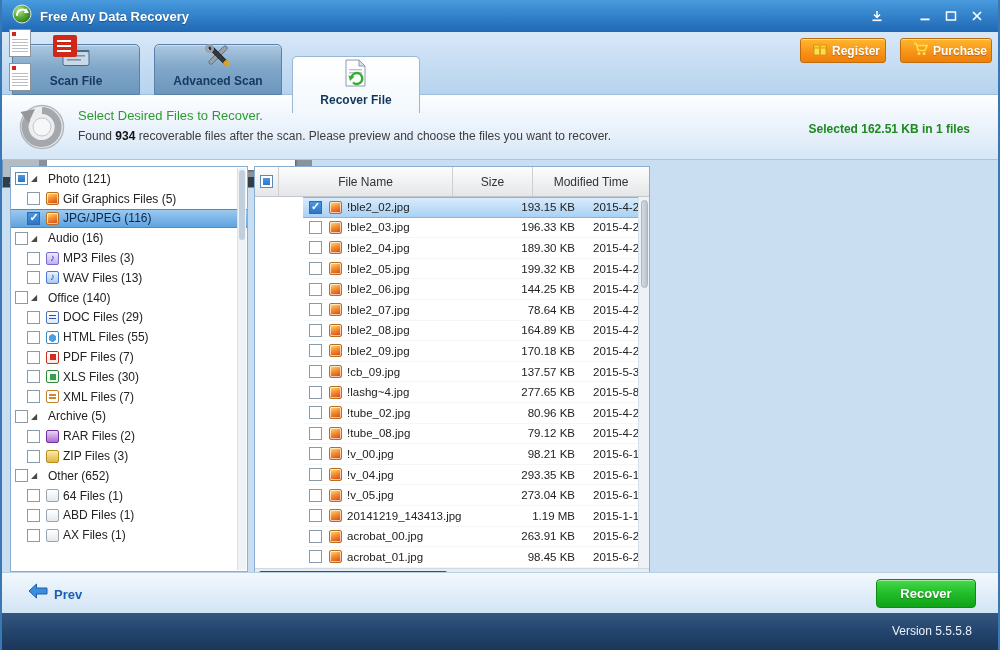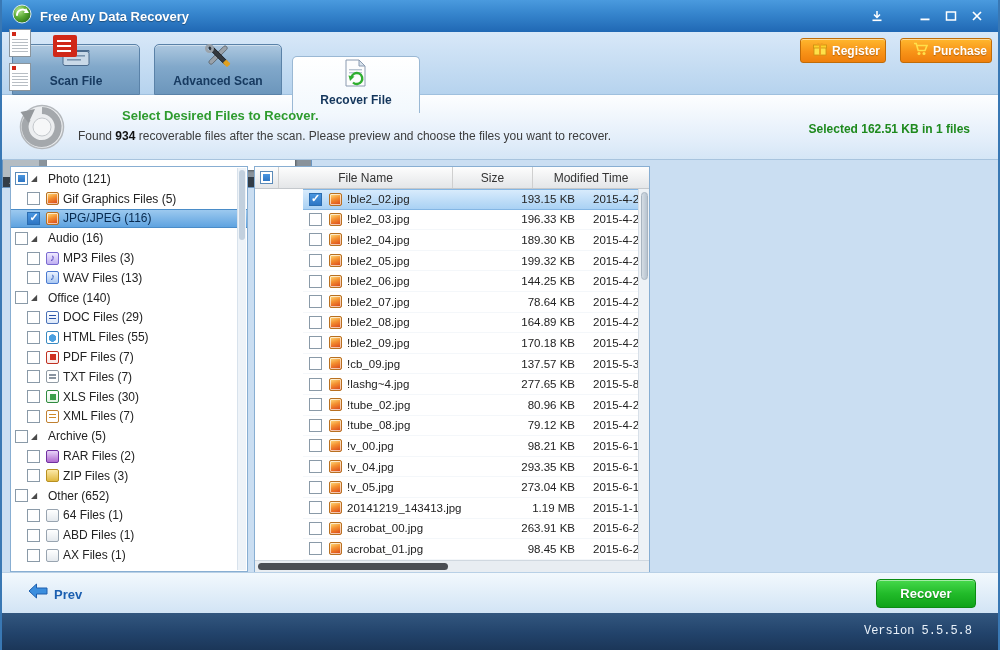--- a/index.html
+++ b/index.html
@@ -33,21 +33,21 @@
   .hdr-btn { position:absolute; top:6px; height:25px; border-radius:3px; border:1px solid #c06c08;
     background:linear-gradient(#ffb82e 0%, #f89418 55%, #ef7f0c 100%);
     color:#fff; font-weight:bold; font-size:12px; display:flex; align-items:center; gap:5px;
     padding:0 12px; cursor:default; box-shadow:inset 0 1px 0 rgba(255,255,255,.5); text-shadow:0 1px 1px rgba(120,60,0,.5); }
   #btn-register { left:798px; width:86px; } #btn-purchase { left:898px; width:92px; }
 
   
   .infobar { position:absolute; left:0; top:95px; width:100%; height:65px;
     background:linear-gradient(#fdfeff 0%, #e3eefa 70%, #d5e6f6 100%); border-bottom:1px solid #a8c4de; }
   .big-icon { position:absolute; left:16px; top:8px; }
-  .info-title { position:absolute; left:76px; top:13px; color:#2e9b2e; font-weight:bold; font-size:13px;margin-left:44px; }
+  .info-title { position:absolute; left:76px; top:13px; color:#2e9b2e; font-weight:normal; font-size:13px; }
   .info-desc { position:absolute; left:76px; top:34px; font-size:12px; color:#3c3c3c; }
   .info-desc b { color:#111; }
   .sel-summary { position:absolute; right:28px; top:27px; color:#1e8a1e; font-weight:bold; font-size:12px; }
 
   
   .panel { position:absolute; background:#fff; border:1px solid #88aed2; }
   #sidebar { left:8px; top:166px; width:238px; height:406px; padding:2px 0 0 0; overflow:hidden; }
   #filetable { left:252px; top:166px; width:396px; height:406px; display:flex; flex-direction:column; }
   #previewpane { left:668px; top:168px; width:310px; height:188px; border:1px solid #6a95c0;
     background:#a8b2ba; overflow:hidden; }
@@ -93,21 +93,21 @@
   .ficon-xls { border:1px solid #2f8a3f; background:linear-gradient(#fff,#e2f4e4); }
   .ficon-xls::after { content:""; position:absolute; left:2.5px; top:2.5px; width:6px; height:6px; background:#3aa04a; }
   .ficon-xml { border:1px solid #c08030; background:#fff; }
   .ficon-xml::after { content:""; position:absolute; left:2px; top:3px; width:7px; height:1.5px; background:#d08828;
     box-shadow:0 3px 0 #d08828; }
   .ficon-rar { border:1px solid #7030a0; background:linear-gradient(#e8d4f8,#b06ad0); }
   .ficon-zip { border:1px solid #b89020; background:linear-gradient(#fce9a8,#e0b840); }
   .ficon-file { border:1px solid #98a4b0; background:linear-gradient(#fff,#e4e9ee); }
 
   
-  .thead { height:22px; display:flex; align-items:stretch; flex:none;
+  .thead { height:30px; display:flex; align-items:stretch; flex:none;
     background:linear-gradient(#fdfdfd,#e4e6e8); border-bottom:1px solid #c4c8cc; font-size:12px; color:#333; }
   .hcell { display:flex; align-items:center; justify-content:center; border-right:1px solid #cfcfcf; }
   .hcb { width:24px; } .hname { width:174px; } .hsize { width:80px; } .htime { flex:1; border-right:none; }
   .tbody { position:relative; height:371px; overflow:hidden; flex:none;margin-left:48px; }
   .trow { height:20.6px; display:flex; align-items:center; font-size:11.5px; color:#222;
     border-bottom:1px solid #f4f7fa; cursor:default; }
   .trow.selected { background:linear-gradient(#d8ebfc,#a9d1f4); border-top:1px solid #84b6e4; border-bottom:1px solid #84b6e4; }
   .rcb { width:24px; display:flex; justify-content:center; }
   .ricon { width:20px; display:flex; justify-content:flex-start; padding-left:2px; }
   .rname { width:154px; white-space:nowrap; overflow:hidden; }
@@ -155,21 +155,21 @@
     background:linear-gradient(#f2f8fd,#d2e4f5); border-top:1px solid #b8d0e6; }
   .prev-btn { position:absolute; left:26px; top:10px; display:flex; align-items:flex-end; gap:6px;
     color:#1b5fb0; font-weight:bold; font-size:13px; cursor:default; }
   .recover-btn { position:absolute; left:874px; top:6px; width:100px; height:29px; border-radius:4px;
     border:1px solid #0b8c12; background:linear-gradient(#46d94c 0%, #22bb2a 50%, #0fa318 100%);
     color:#fff; font-weight:bold; font-size:13px; display:flex; align-items:center; justify-content:center;
     box-shadow:inset 0 1px 0 rgba(255,255,255,.5); text-shadow:0 1px 1px rgba(0,80,0,.5); cursor:default; }
 
   
   .statusbar { position:absolute; left:0; top:613px; width:100%; height:37px;
-    background:linear-gradient(#33577f 0%, #22436b 55%, #1b3658 100%);font-family:Liberation Mono, monospace; }
+    background:linear-gradient(#33577f 0%, #22436b 55%, #1b3658 100%); }
   .version { position:absolute; right:26px; top:11px; color:#eaf2fa; font-size:12px; }
 </style>
 </head>
 <body>
 
 <div id="window">
 
   <div class="titlebar">
     <span>
       <svg width="20" height="20" viewBox="0 0 20 20">
@@ -334,25 +334,20 @@
           <span class="ficon ficon-html" style="margin-left:6px"></span>
           <span class="tree-label">HTML Files (55)</span>
         </div>
         <div class="tree-item child">
           <span class="cb "></span>
           <span class="ficon ficon-pdf" style="margin-left:6px"></span>
           <span class="tree-label">PDF Files (7)</span>
         </div>
         <div class="tree-item child">
           <span class="cb "></span>
-          <span class="ficon ficon-txt" style="margin-left:6px"></span>
-          <span class="tree-label">TXT Files (7)</span>
-        </div>
-        <div class="tree-item child">
-          <span class="cb "></span>
           <span class="ficon ficon-xls" style="margin-left:6px"></span>
           <span class="tree-label">XLS Files (30)</span>
         </div>
         <div class="tree-item child">
           <span class="cb "></span>
           <span class="ficon ficon-xml" style="margin-left:6px"></span>
           <span class="tree-label">XML Files (7)</span>
         </div>
         <div class="tree-item parent">
           <span class="cb "></span>

